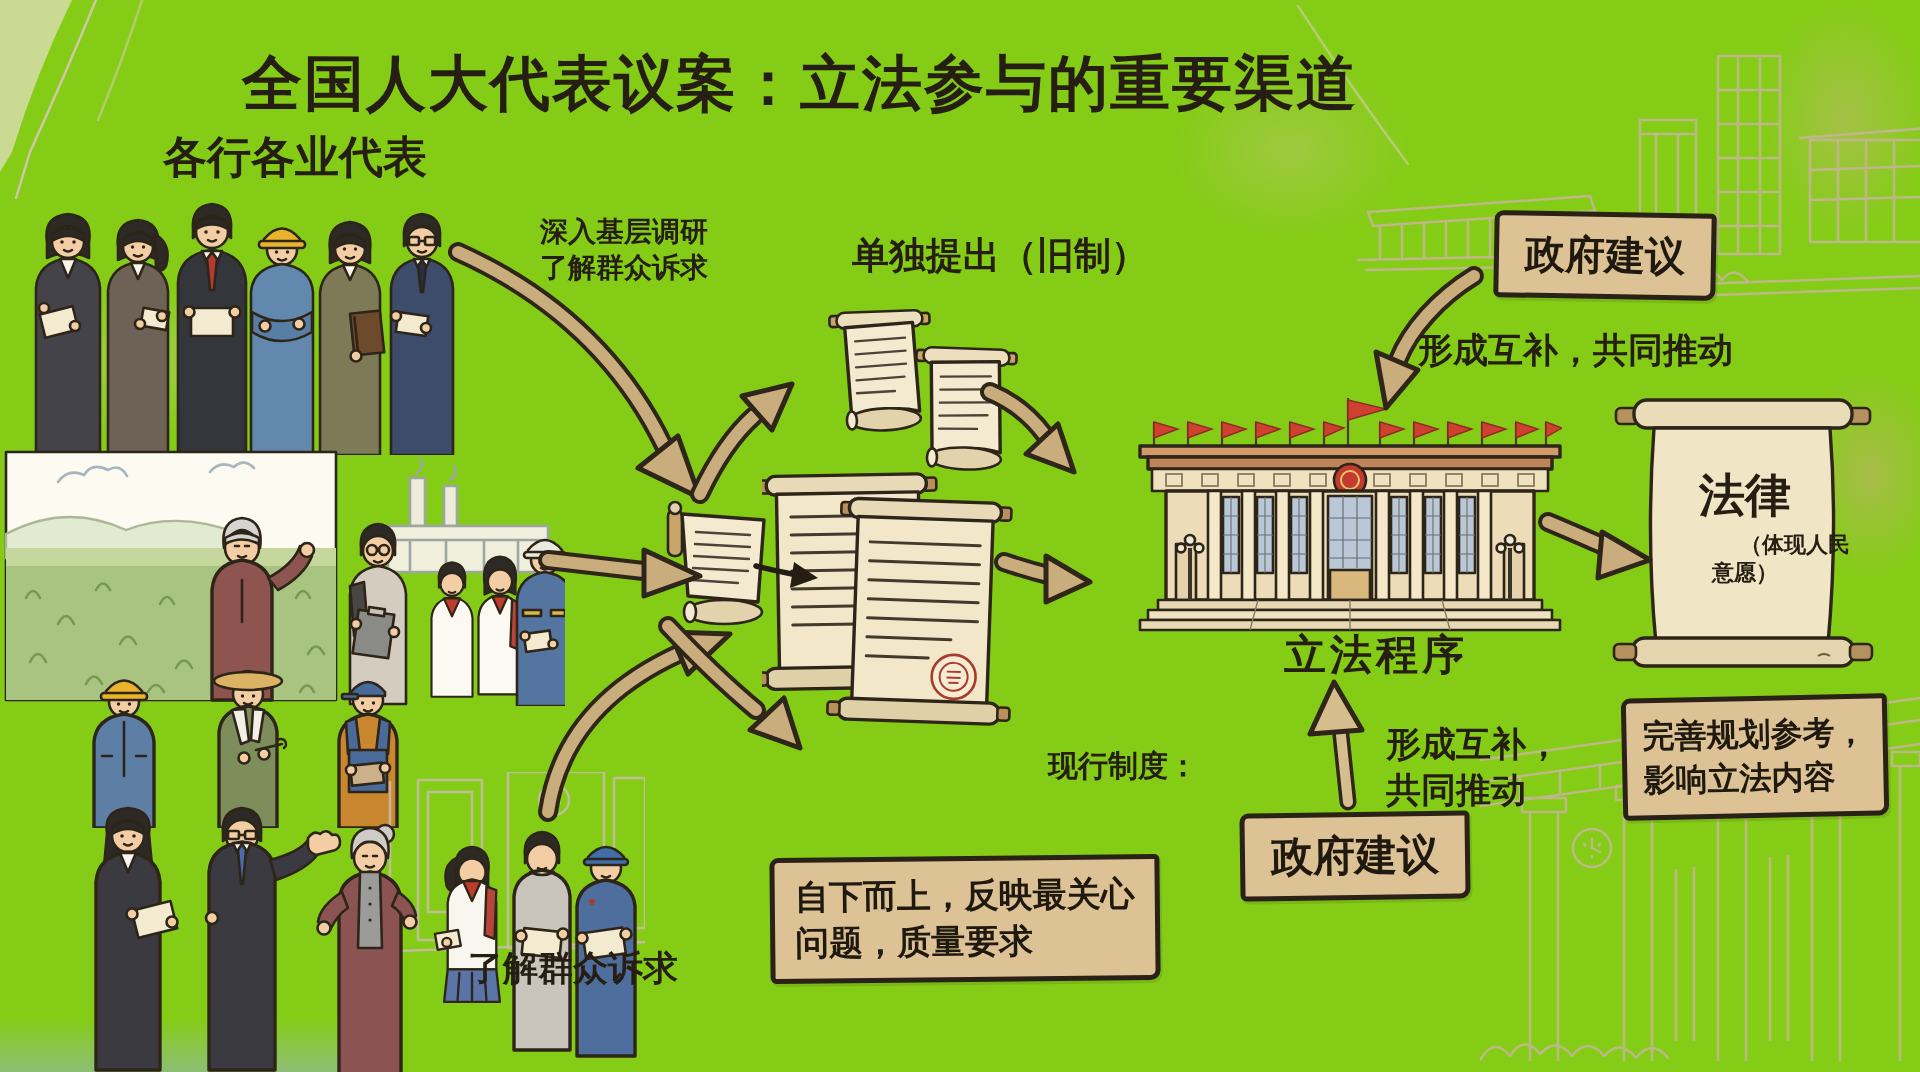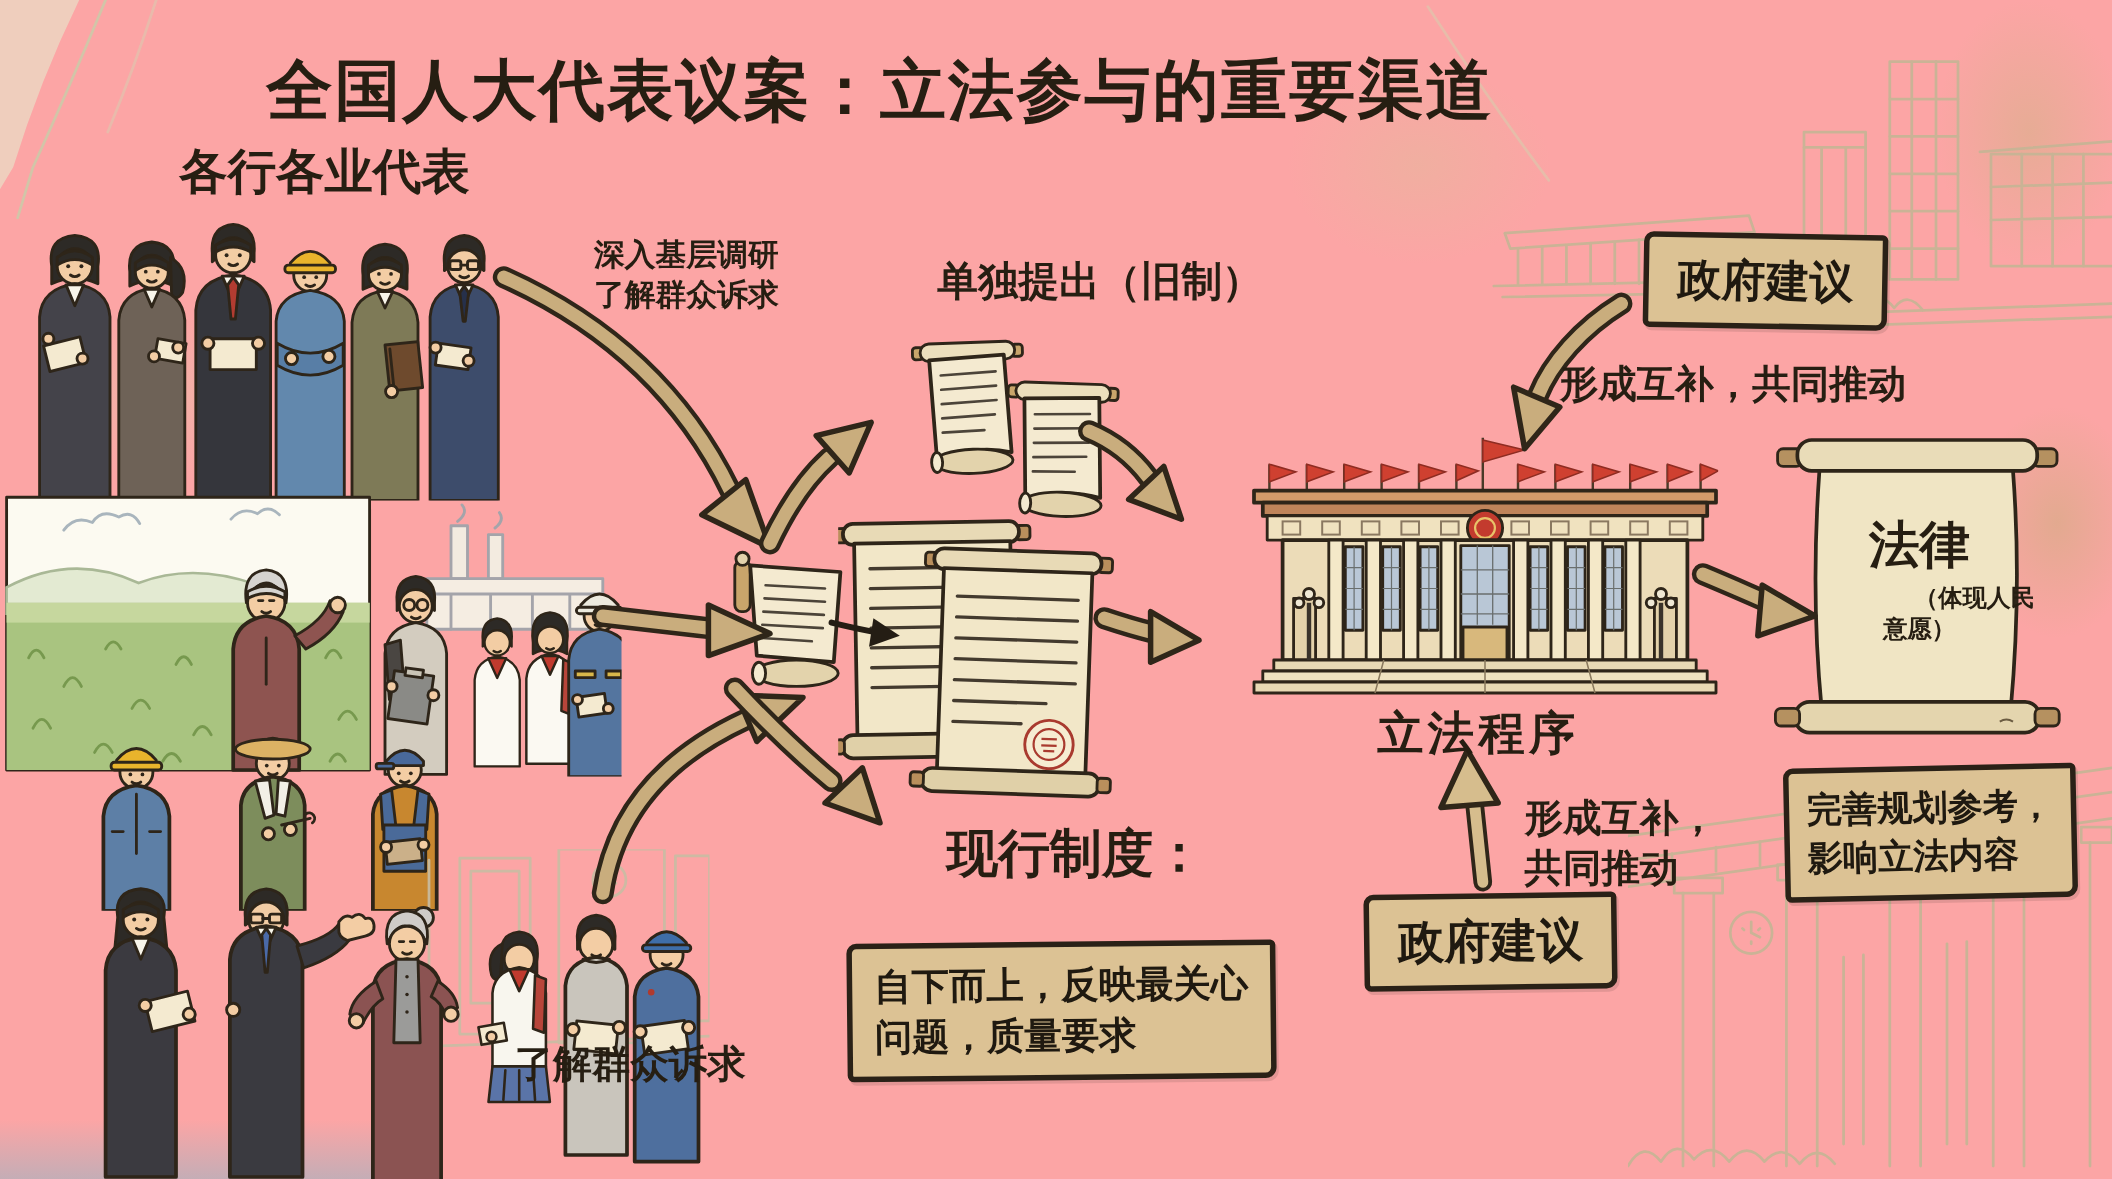--- a/index.html
+++ b/index.html
@@ -1,17 +1,17 @@
 <!DOCTYPE html>
 <html><head>
 <meta charset="utf-8">
 <style>
   html,body{margin:0;padding:0;background:#6b655a;}
   .canvas{position:relative;width:1920px;height:1072px;overflow:hidden;
-    background:#fca5a5;
+    background:#84cc16;
     font-family:"DejaVu Sans","Liberation Sans",sans-serif;color:#261e12;}
   .abs{position:absolute;}
   svg.abs{overflow:hidden}
   .txt{position:absolute;color:#261e12;font-weight:800;white-space:nowrap;line-height:1.3;}
   .box{position:absolute;background:#dcc294;border:5px solid #2a2117;
     border-radius:9px 5px 10px 6px;color:#1f1910;font-weight:800;white-space:nowrap;
     box-shadow:2px 3px 0 rgba(42,33,23,.12);}
   .line{display:block;}
   .ctr{text-align:center;}
   
@@ -723,32 +723,32 @@
 
   <div class="txt" style="left:163px;top:128px;font-size:44px;">各行各业代表</div>
 
   <div class="txt" style="left:540px;top:214px;font-size:28px;text-align:right;">
     <span class="line">深入基层调研</span>
     <span class="line">了解群众诉求</span>
   </div>
 
   <div class="txt" style="left:852px;top:232px;font-size:37px;">单独提出（旧制）</div>
 
-  <div class="txt ctr" style="left:758px;top:746px;width:440px;font-size:47px;">
+  <div class="txt ctr" style="left:758px;top:746px;width:440px;font-size:30px;text-align:right;">
     <span class="line">现行制度：</span>
   </div>
 
   <div class="box" style="left:770px;top:856px;padding:12px 20px;font-size:34px;transform:rotate(-0.6deg);">
     <span class="line">自下而上，反映最关心</span>
     <span class="line">问题，质量要求</span>
   </div>
 
   <div class="txt" style="left:468px;top:946px;font-size:35px;">了解群众诉求</div>
 
-  <div class="txt" style="left:1252px;top:628px;font-size:42px;letter-spacing:4px;margin-top:12px;">立法程序</div>
+  <div class="txt" style="left:1284px;top:628px;font-size:42px;letter-spacing:4px;">立法程序</div>
 
   <div class="box" style="left:1494px;top:212px;padding:11px 26px;font-size:40px;transform:rotate(1deg);">政府建议</div>
 
   <div class="txt" style="left:1386px;top:722px;font-size:35px;">
     <span class="line">形成互补，</span>
     <span class="line">共同推动</span>
   </div>
 
   <div class="txt" style="left:1418px;top:328px;font-size:35px;">形成互补，共同推动</div>
 

